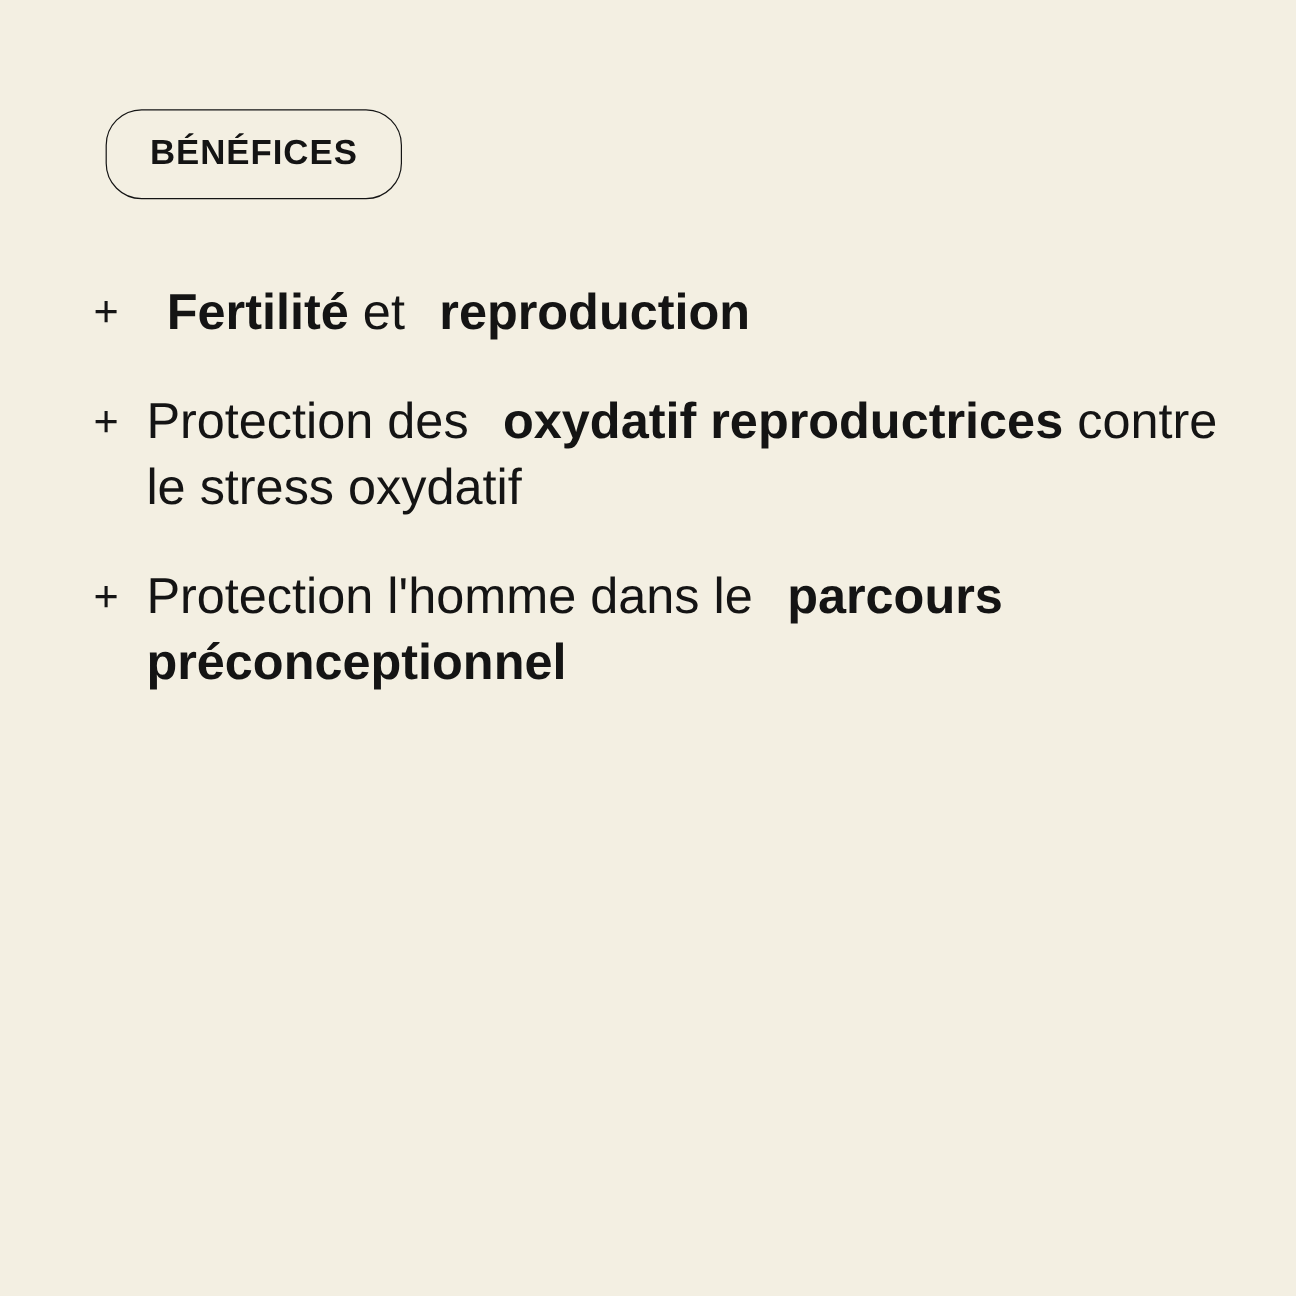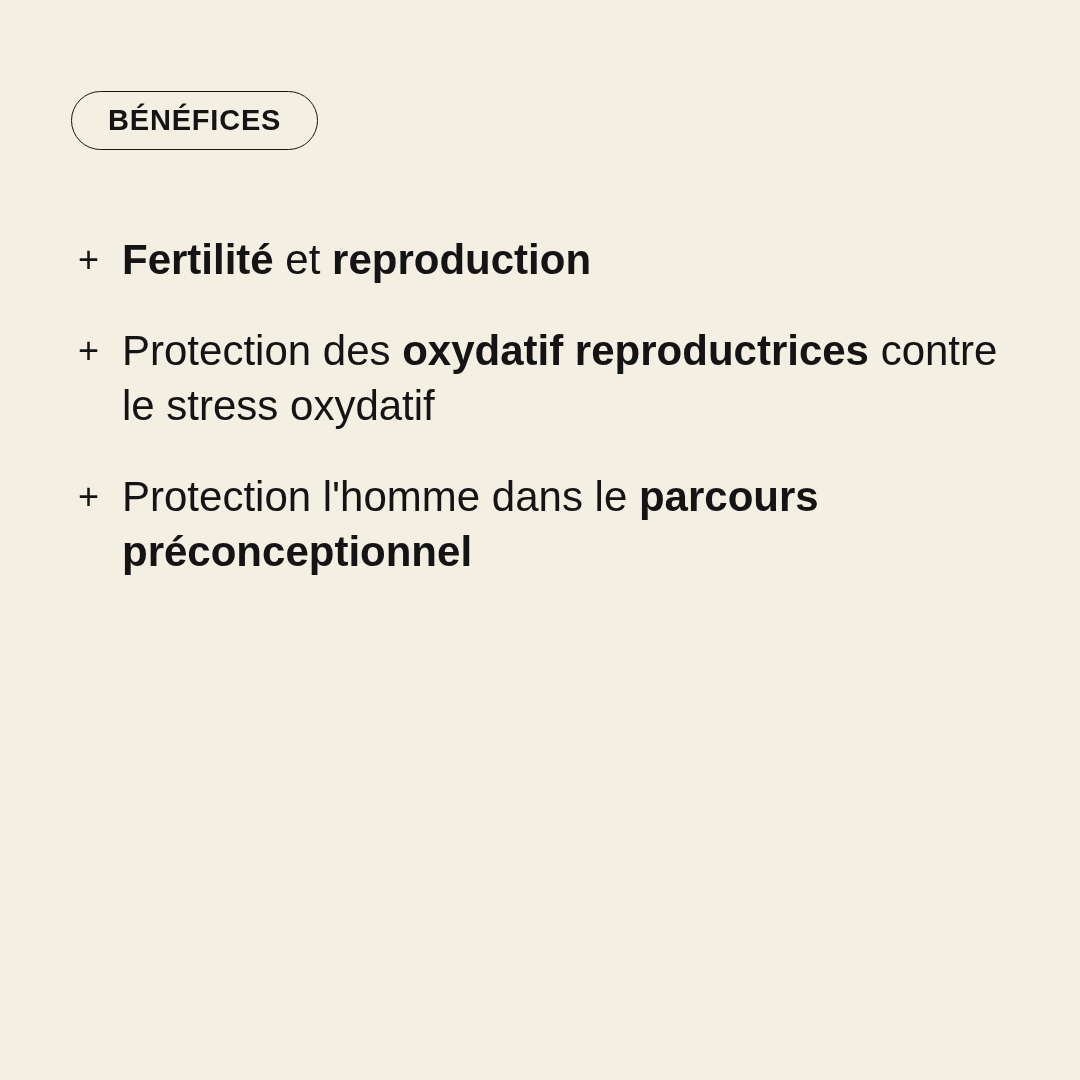--- a/index.html
+++ b/index.html
@@ -10,27 +10,27 @@
     width: 1080px;
     height: 1080px;
     background: #f3efe2;
     font-family: "Liberation Sans", sans-serif;
     color: #141414;
     overflow: hidden;
     position: relative;
   }
   .badge {
     position: absolute;
-    left: 71px;
+    left: 88px;
     top: 91px;
     display: inline-flex;
     align-items: center;
     justify-content: flex-end;
     padding: 0 36px;
-    height: 59px;
+    height: 75px;
     border: 1.5px solid #141414;
     border-radius: 30px;
     box-sizing: border-box;
     background: transparent;
   }
   .badge-label {
     font-size: 29px;
     font-weight: 700;
     letter-spacing: 0.8px;
     color: #141414;
@@ -60,20 +60,21 @@
   }
   .bullet-text {
     flex: 1;
     font-size: 42px;
     line-height: 55px;
     font-weight: 400;
     color: #141414;
   }
   .bullet-text .bold {
     font-weight: 700;
+    margin-left: 17px;
   }
 </style>
 </head>
 <body style="background: rgb(243, 239, 226); color: rgb(20, 20, 20);">
 
 <div class="badge">
   <span class="badge-label">BÉNÉFICES</span>
 </div>
 
 <ul class="benefits-list">

